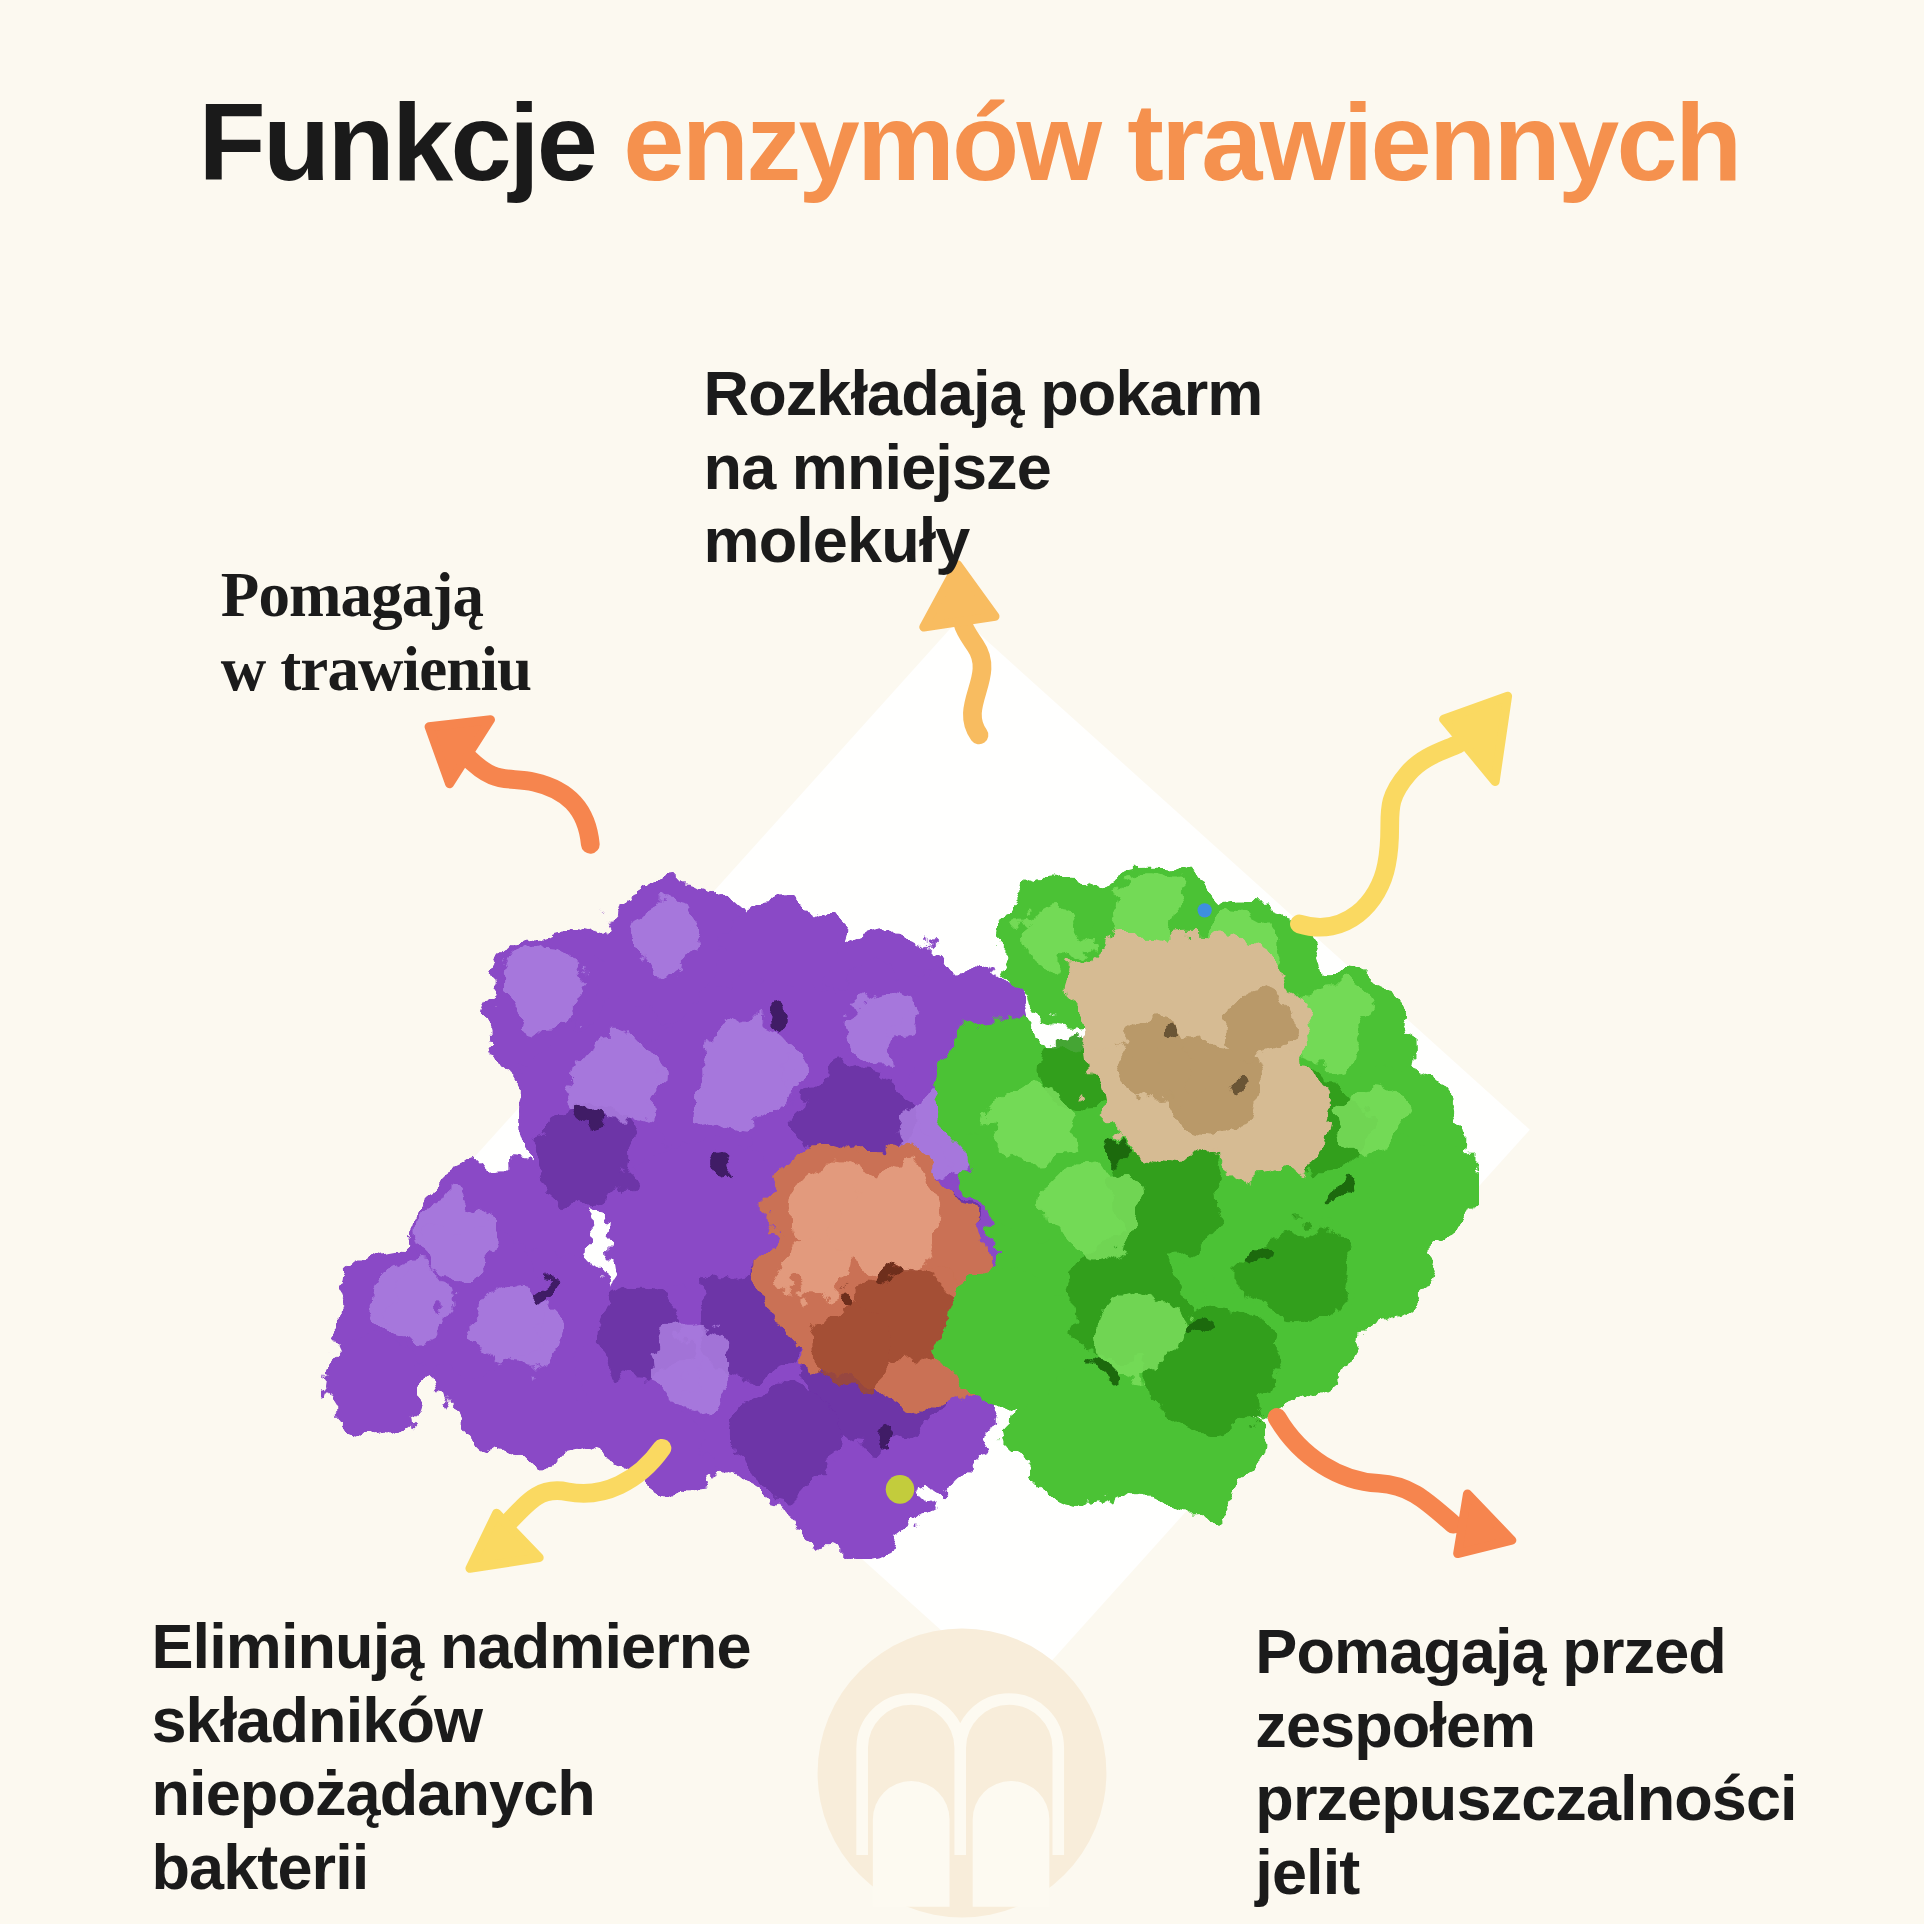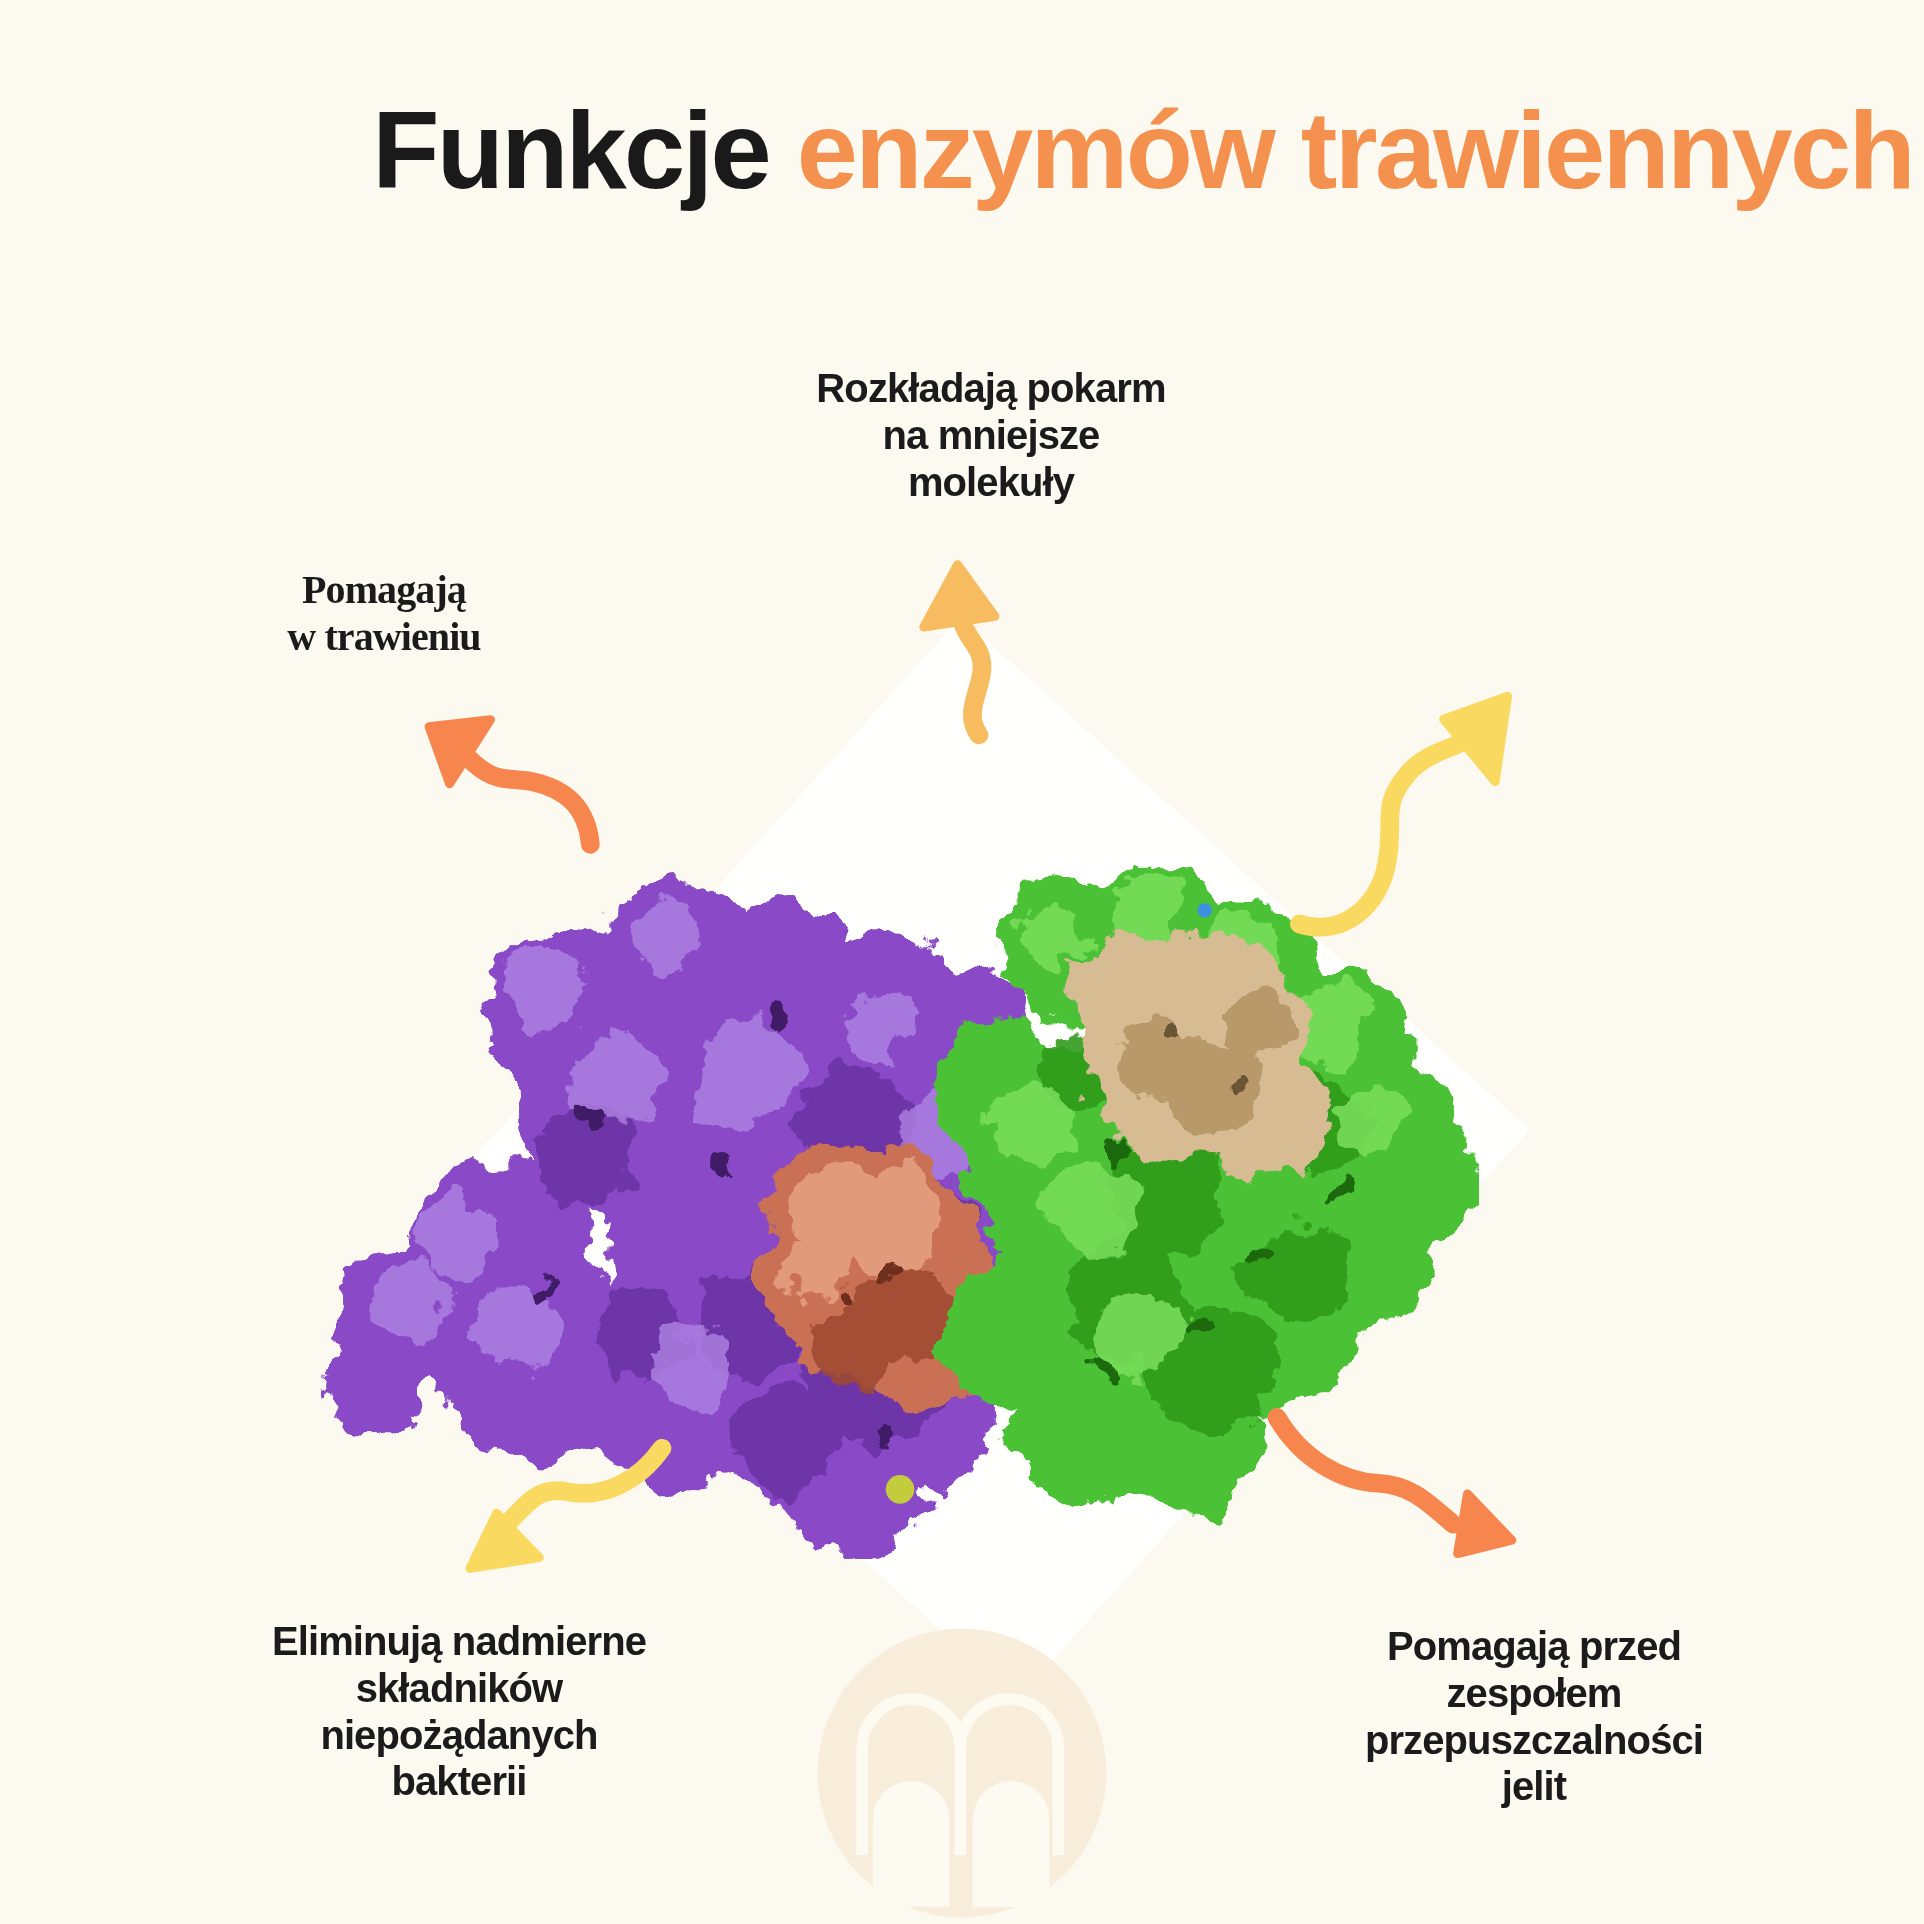--- a/index.html
+++ b/index.html
@@ -7,28 +7,28 @@
     position:relative;width:1925px;height:1925px;overflow:hidden;
     background:var(--bg,#FCF9F0);
     font-family:"Liberation Sans",sans-serif;
   }
   .diamond{
     position:absolute;left:606px;top:775px;width:766px;height:766px;
     background:#ffffff;opacity:.9;transform:rotate(42deg);z-index:1;
   }
   .page-title{
     position:absolute;left:13px;right:0;top:75px;z-index:5;
-    text-align:right;font-size:110px;font-weight:800;letter-spacing:-2.7px;
-    color:var(--title-black,#1a1a1a);margin:12px;line-height:1.15;white-space:nowrap;
+    text-align:center;font-size:110px;font-weight:800;letter-spacing:-2.7px;
+    color:var(--title-black,#1a1a1a);margin:4px;line-height:1.15;white-space:nowrap;
   }
   .page-title .accent{color:var(--title-orange,#F5914E);}
   .label{
     position:absolute;z-index:6;transform:translateX(-50%);
-    font-size:40px;font-weight:800;line-height:1.17;letter-spacing:-0.9px;
-    color:var(--text,#1b1b1b);text-align:center;white-space:pre-line;margin:16px;
+    font-size:63px;font-weight:800;line-height:1.17;letter-spacing:-0.9px;
+    color:var(--text,#1b1b1b);text-align:left;white-space:pre-line;margin:8px;
   }
   .lbl-break{left:975px;top:349px;}
   .lbl-support{left:1585px;top:430px;}
   .lbl-help{left:368px;top:551px;font-family:Liberation Serif, serif;}
   .lbl-eliminate{left:443px;top:1602px;}
   .lbl-protect{left:1518px;top:1607px;}
   .arrow{position:absolute;z-index:4;overflow:visible;}
   .arrow .shaft{fill:none;stroke-width:21px;stroke-linecap:round;stroke-linejoin:round;}
   .arrow .head{stroke-width:10px;stroke-linejoin:round;stroke-linecap:round;}
   .col-orange .shaft{stroke:var(--arrow-orange,#F6854E);} .col-orange .head{fill:var(--arrow-orange,#F6854E);stroke:var(--arrow-orange,#F6854E);}

